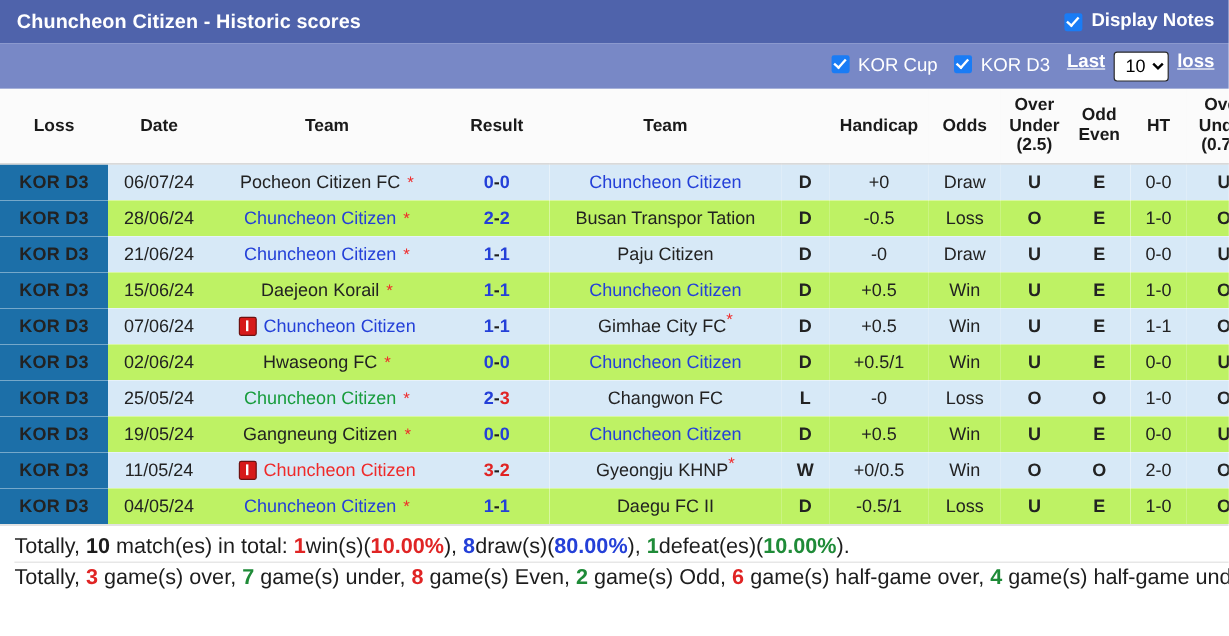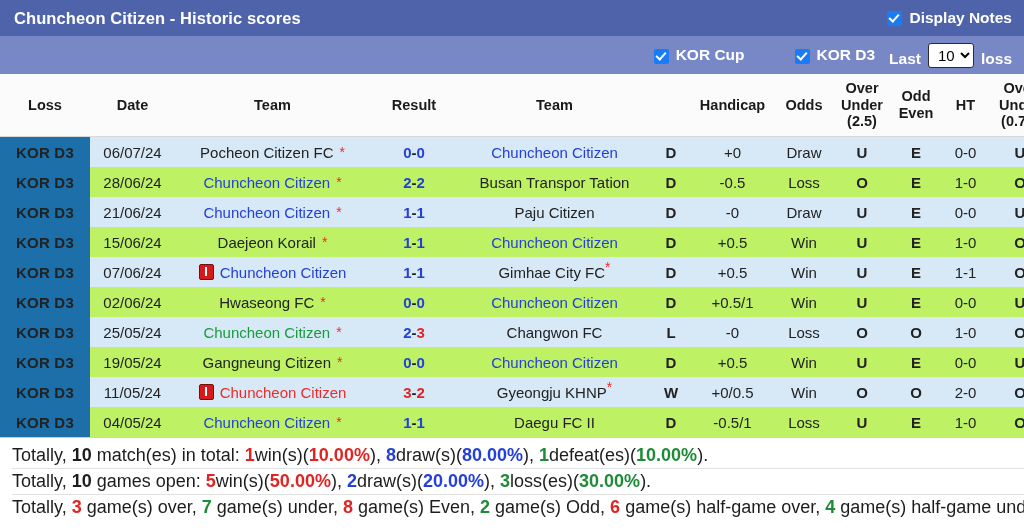--- a/index.html
+++ b/index.html
@@ -56,36 +56,36 @@
     background: #7888c6;
     display: flex;
     align-items: center;
     justify-content: flex-end;
     padding: 0 12px 0 14px;
     box-sizing: border-box;
     gap: 14px;
   }
   .filter-group {
     display: flex;
-    align-items: flex-end;
+    align-items: flex-start;
+    gap: 7px;
+    color: #ffffff;
+    font-size: 15.5px;
+    font-weight: normal;
+    white-space: nowrap;
+  }
+  .last-group {
+    display: flex;
+    align-items: flex-start;
     gap: 7px;
     color: #ffffff;
     font-size: 15.5px;
     font-weight: bold;
     white-space: nowrap;
-    margin-left: 36px;
-  }
-  .last-group {
-    display: flex;
-    align-items: flex-end;
-    gap: 7px;
-    color: #ffffff;
-    font-size: 15.5px;
-    font-weight: bold;
-    white-space: nowrap;
+    text-decoration: underline;
   }
   .games-select {
     font-family: "Liberation Sans", sans-serif;
     font-size: 15px;
     font-weight: normal;
     color: #000000;
     background: #ffffff;
     border: 1px solid #2b2b2b;
     border-radius: 3px;
     padding: 1px 2px 1px 5px;
@@ -490,28 +490,20 @@
     <div class="sum-line">
       <span>Totally,</span>
       <b class="b-dark">10</b>
       <span>match(es) in total:</span>
       <b class="b-red">1</b><span>win(s)(</span><b class="b-red">10.00%</b><span>),</span>
       <b class="b-blue">8</b><span>draw(s)(</span><b class="b-blue">80.00%</b><span>),</span>
       <b class="b-green">1</b><span>defeat(es)(</span><b class="b-green">10.00%</b><span>).</span>
     </div>
     <div class="sum-line">
       <span>Totally,</span>
-      <b class="b-dark">10</b>
-      <span>games open:</span>
-      <b class="b-red">5</b><span>win(s)(</span><b class="b-red">50.00%</b><span>),</span>
-      <b class="b-blue">2</b><span>draw(s)(</span><b class="b-blue">20.00%</b><span>),</span>
-      <b class="b-green">3</b><span>loss(es)(</span><b class="b-green">30.00%</b><span>).</span>
-    </div>
-    <div class="sum-line">
-      <span>Totally,</span>
       <b class="b-red">3</b>
       <span>game(s) over,</span>
       <b class="b-green">7</b>
       <span>game(s) under,</span>
       <b class="b-red">8</b>
       <span>game(s) Even,</span>
       <b class="b-green">2</b>
       <span>game(s) Odd,</span>
       <b class="b-red">6</b>
       <span>game(s) half-game over,</span>

